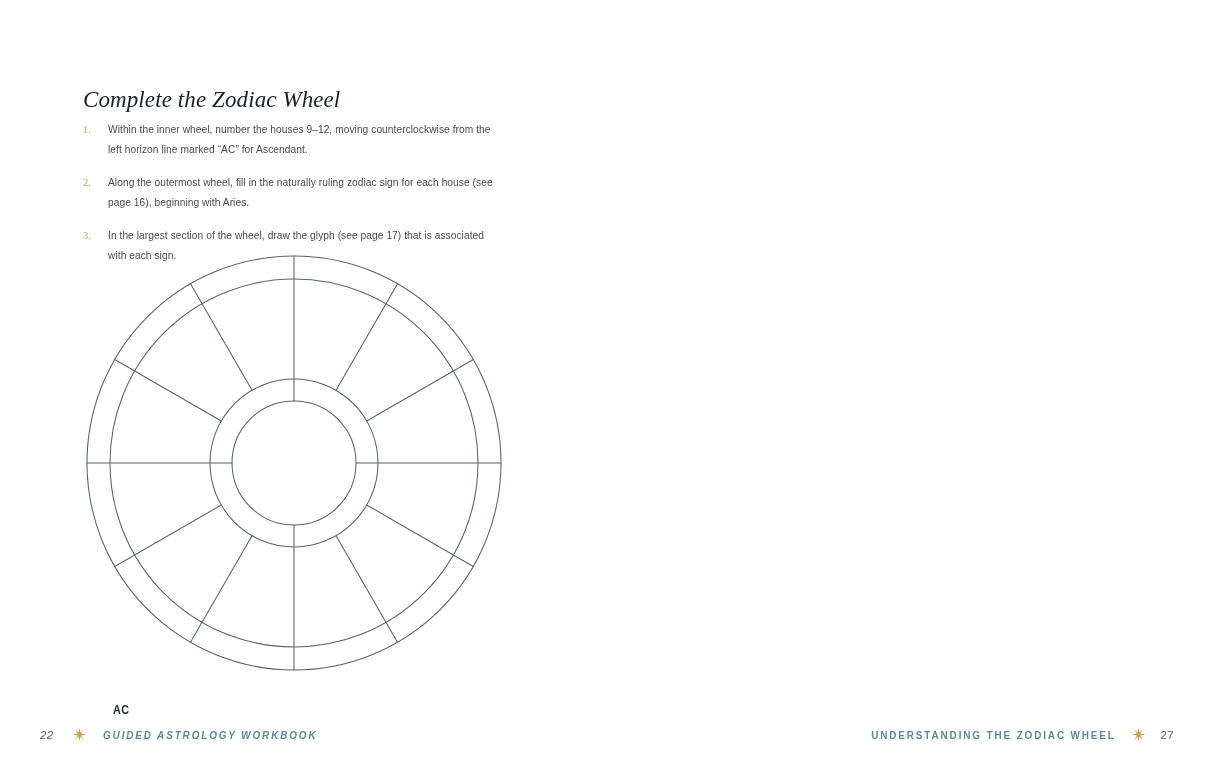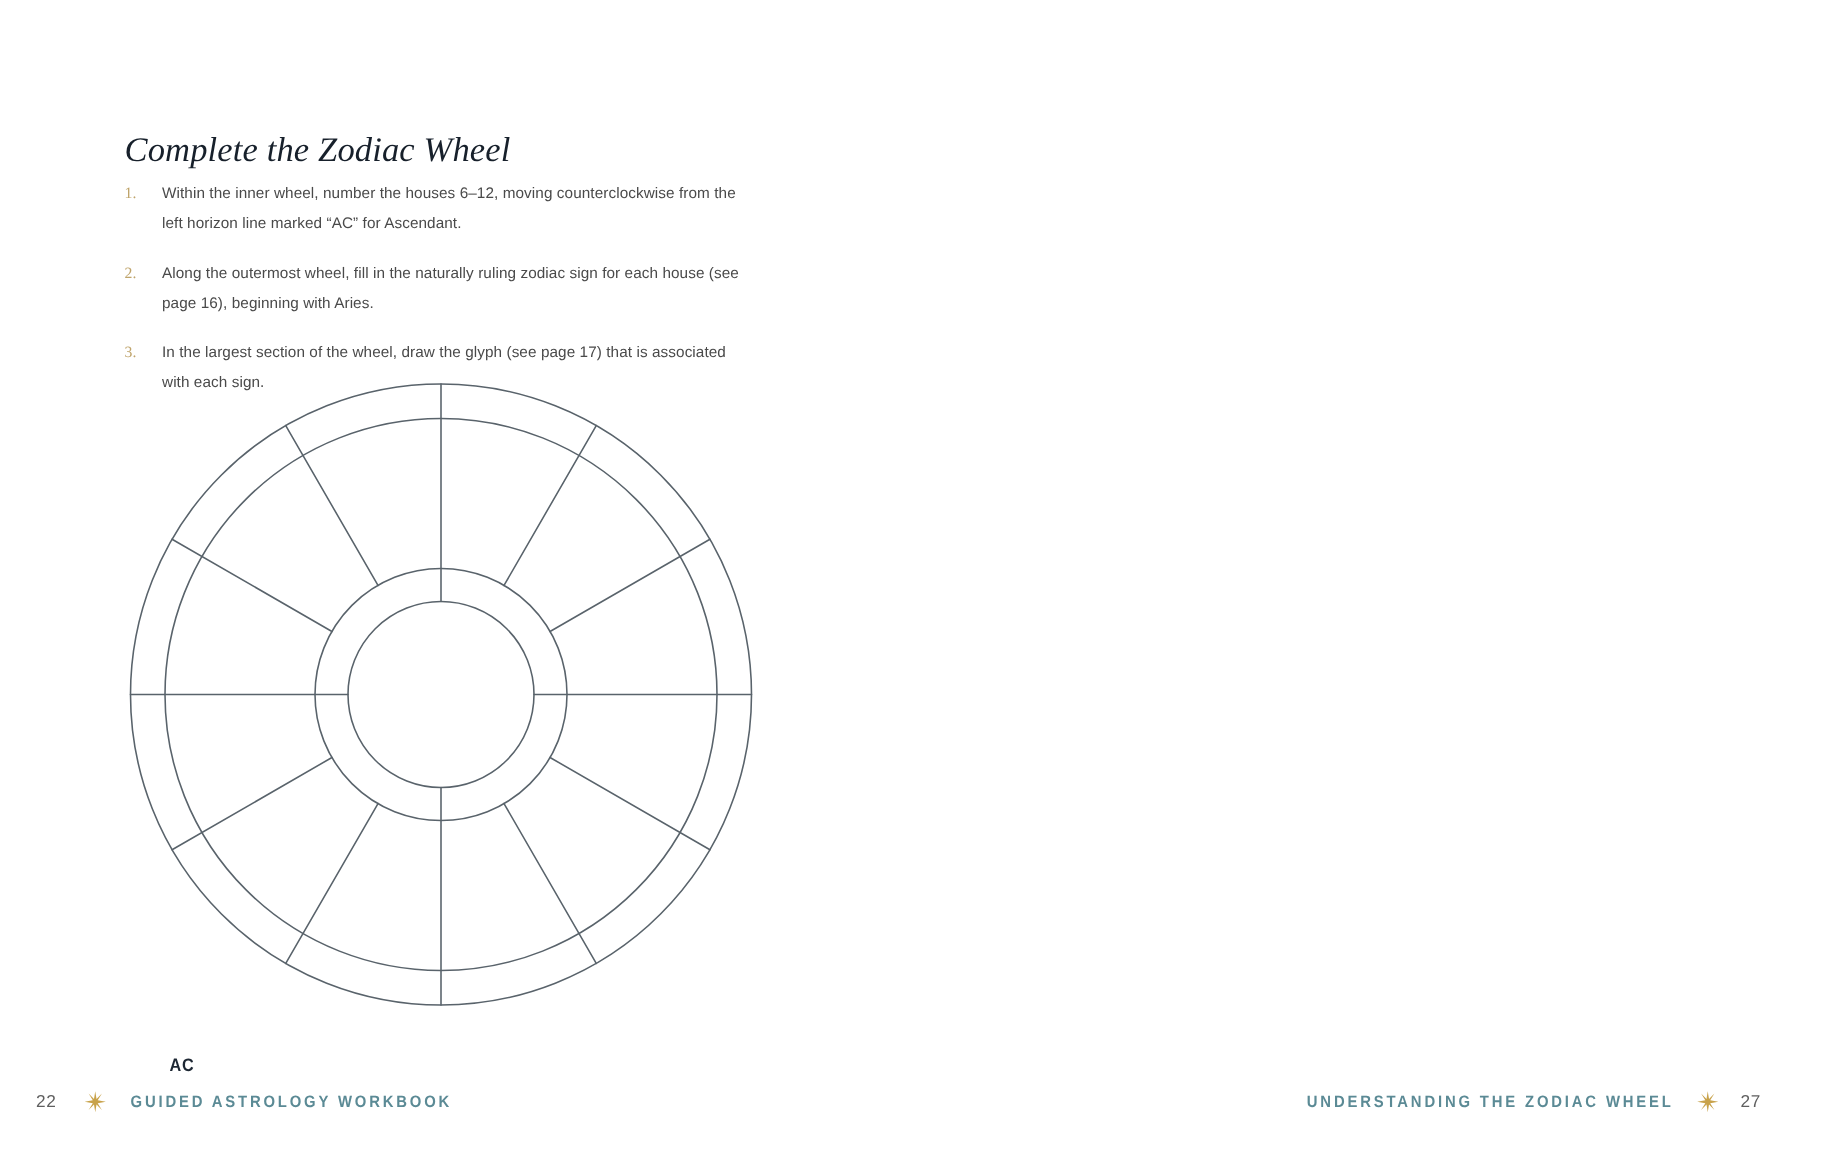--- a/index.html
+++ b/index.html
@@ -97,21 +97,21 @@
   }
 
   
   .footer {
     position: absolute;
     bottom: 38px;
     display: flex;
     align-items: center;
     gap: 0;
   }
-  .footer-left  { left: 24px; }
+  .footer-left  { left: 40px; font-style: italic; }
   .footer-right { right: 40px; }
 
   .folio {
     font-family: "Liberation Sans Narrow", "Liberation Sans", sans-serif;
     font-size: 11.5px;
     color: #5f5f5f;
     letter-spacing: 0.4px;
   }
   .runhead {
     font-family: "Liberation Sans Narrow", "Liberation Sans", sans-serif;
@@ -138,21 +138,21 @@
 
 <div class="spread">
 
   <section class="page page-left">
 
     <h1 class="page-heading heading-left">Complete the Zodiac Wheel</h1>
 
     <ol class="num-list list-left">
       <li class="num-item">
         <span class="marker">1.</span>
-        <span class="txt">Within the inner wheel, number the houses 6–12, moving counterclockwise from the left horizon line marked “AC” for Ascendant.</span>
+        <span class="txt">Within the inner wheel, number the houses 9–12, moving counterclockwise from the left horizon line marked “AC” for Ascendant.</span>
       </li>
       <li class="num-item">
         <span class="marker">2.</span>
         <span class="txt">Along the outermost wheel, fill in the naturally ruling zodiac sign for each house (see page 16), beginning with Aries.</span>
       </li>
       <li class="num-item">
         <span class="marker">3.</span>
         <span class="txt">In the largest section of the wheel, draw the glyph (see page 17) that is associated with each sign.</span>
       </li>
     </ol>

